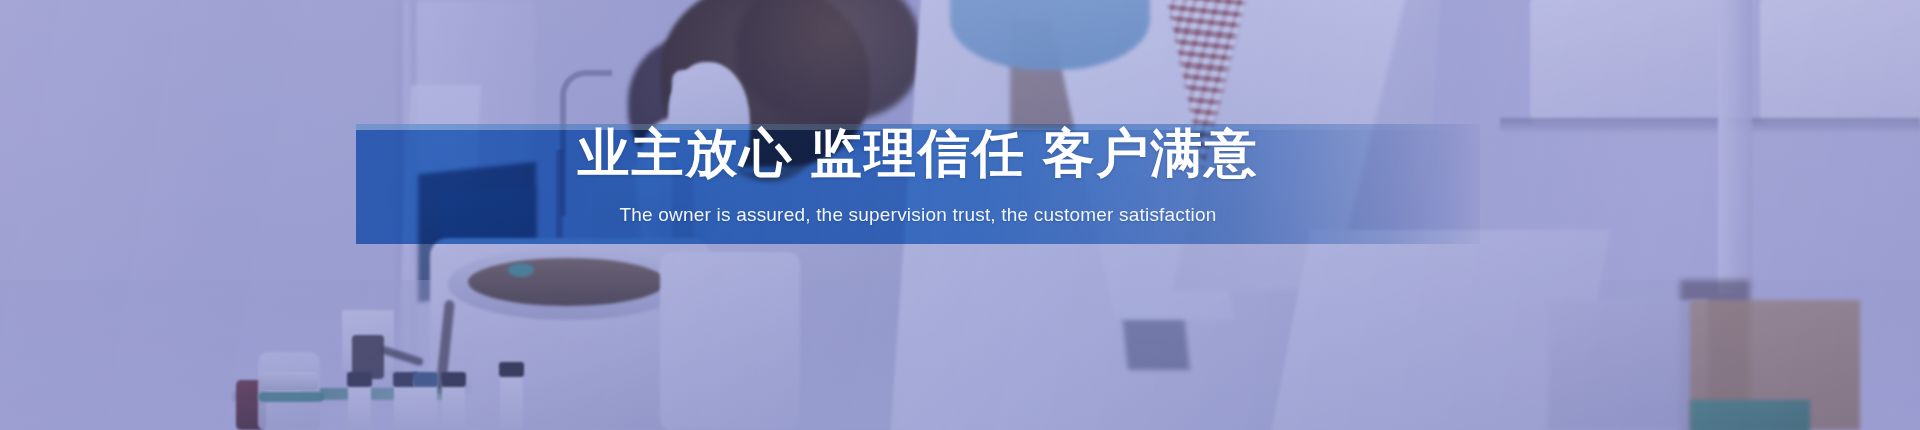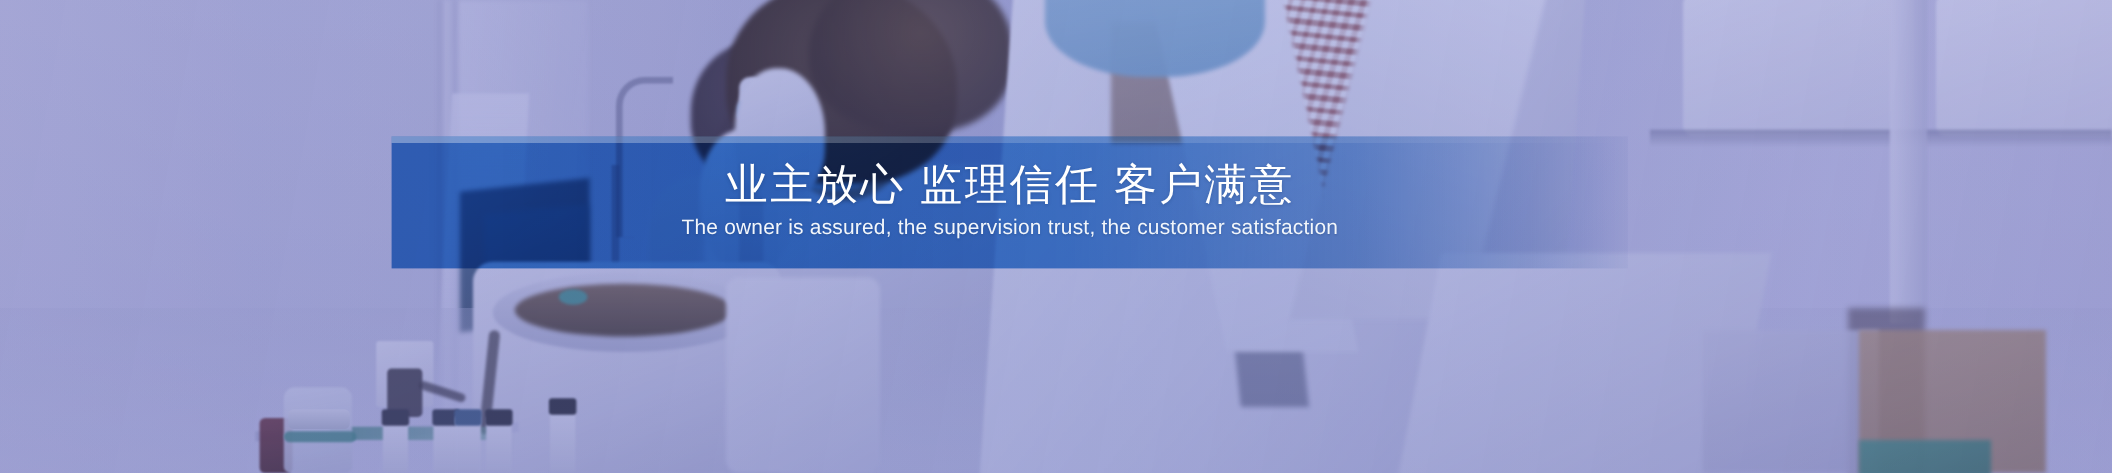--- a/index.html
+++ b/index.html
@@ -365,36 +365,36 @@
     background:linear-gradient(90deg,rgba(255,255,255,.35),rgba(255,255,255,.12) 70%,rgba(255,255,255,0));
   }
 
   
   .text-wrap{
     position:absolute;left:356px;top:124px;width:1124px;height:120px;
     display:flex;flex-direction:column;align-items:center;justify-content:center;
   }
   .title-cn{
     color:#ffffff;
-    font-size:39px;
-    font-weight:400;
+    font-size:52px;
+    font-weight:700;
     letter-spacing:2px;
     line-height:1.04;
     white-space:nowrap;
     text-shadow:0 1px 3px rgba(20,50,95,.30);
     margin:0 0 8px 0;
   }
   .subtitle-en{
     color:#f2f6fb;
     font-size:19px;
     font-weight:400;
     letter-spacing:.2px;
     white-space:nowrap;
     text-shadow:0 1px 2px rgba(20,50,95,.30);
-    margin:0;
+    margin:16px;
   }
 </style>
 </head>
 <body>
 
 <div class="banner">
 
   <div class="photo">
     <div class="wall"></div>
     <div class="wall-shade-l"></div>

